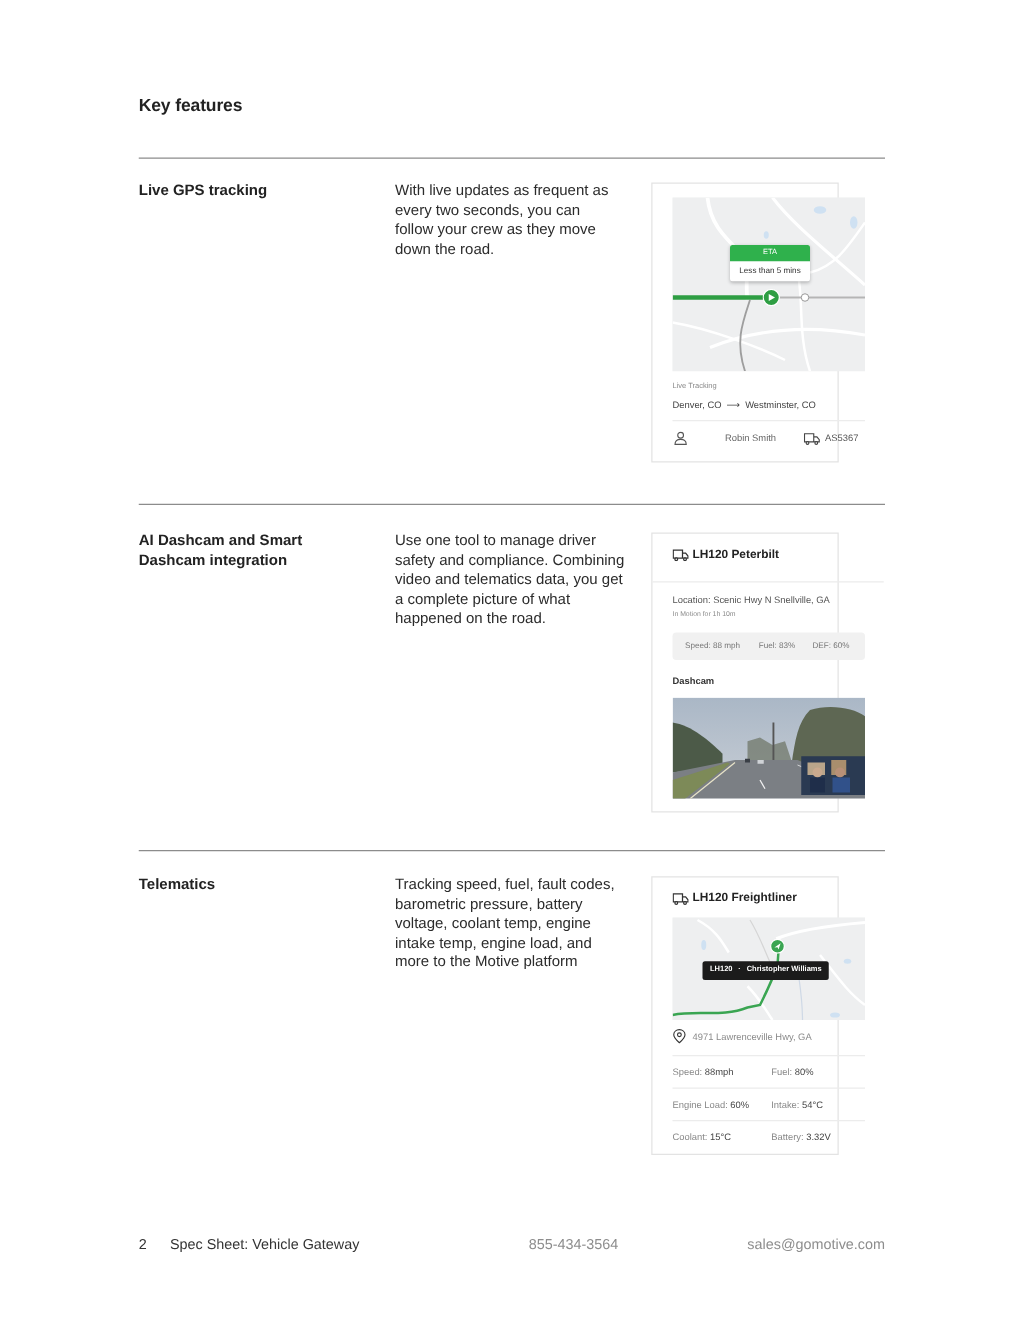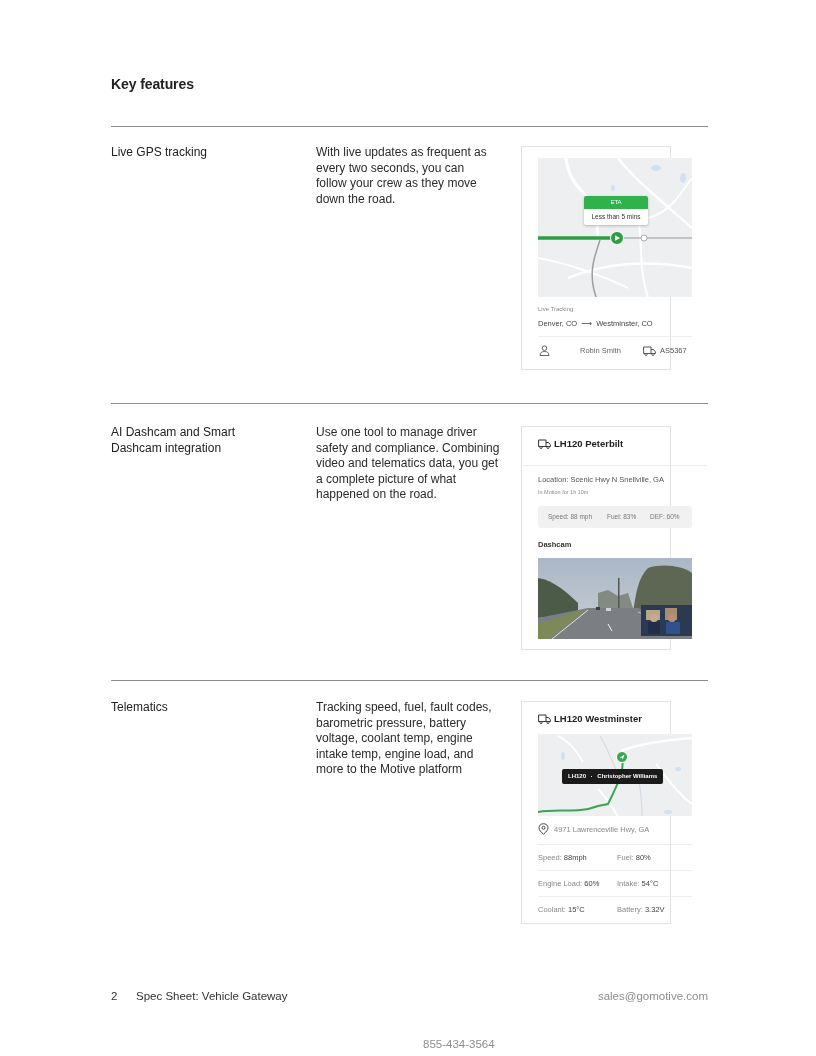--- a/index.html
+++ b/index.html
@@ -3,21 +3,21 @@
 <meta charset="utf-8">
 <style>
   * { box-sizing: border-box; margin: 0; padding: 0; }
   html, body { width: 816px; height: 1056px; background: #ffffff; }
   body { font-family: "Liberation Sans", sans-serif; color: #1f1f1f; position: relative; overflow: hidden; }
 
   .page-title { position: absolute; left: 111px; top: 76px; font-size: 14px; font-weight: 700; color: #222; letter-spacing: -0.1px; }
 
   .divider { position: absolute; left: 111px; width: 597px; height: 1px; background: #8c8c8c; }
 
-  .feature-title { position: absolute; left: 111px; font-size: 12px; font-weight: 400; color: #222; line-height: 15.5px; width: 180px; }
+  .feature-title { position: absolute; left: 111px; font-size: 12px; font-weight: 700; color: #222; line-height: 15.5px; width: 180px; }
   .feature-desc { position: absolute; left: 316px; font-size: 12px; color: #2b2b2b; line-height: 15.5px; width: 185px; }
 
   .card { position: absolute; left: 521px; width: 150px; background: #fff; border: 1px solid #e3e3e3; }
 
   
   .map { position: absolute; background: #eeeff0; overflow: hidden; }
   .eta-pop { position: absolute; background: #fff; box-shadow: 0 1px 3px rgba(0,0,0,0.25); border-radius: 2px; overflow: hidden; text-align: center; }
   .eta-head { background: #2fb14c; color: #fff; font-size: 6px; height: 13px; line-height: 13px; }
   .eta-body { font-size: 6.5px; color: #333; height: 15px; line-height: 15px; }
   .small-label { position: absolute; font-size: 6px; color: #8a8a8a; }
@@ -158,21 +158,21 @@
 <div class="divider" style="top:680px;"></div>
 <div class="feature-title" style="top:700px;">Telematics</div>
 <div class="feature-desc" style="top:700px; width:185px;">Tracking speed, fuel, fault codes, barometric pressure, battery voltage, coolant temp, engine intake temp, engine load, and more to the Motive platform</div>
 
 <div class="card" style="top:701px; height:223px;">
   <svg class="icon" style="left:16px; top:12px;" width="13" height="10" viewBox="0 0 13 10">
     <path d="M0.6 1 H8 V7.5 H0.6 Z M8 3.5 H10.5 L12.4 5.8 V7.5 H8" fill="none" stroke="#333" stroke-width="1"></path>
     <circle cx="3" cy="8.4" r="1.1" fill="#fff" stroke="#333" stroke-width="1"></circle>
     <circle cx="10" cy="8.4" r="1.1" fill="#fff" stroke="#333" stroke-width="1"></circle>
   </svg>
-  <div class="card-head" style="left:32px; top:11px;">LH120 Westminster</div>
+  <div class="card-head" style="left:32px; top:11px;">LH120 Freightliner</div>
 
   <div class="map" style="left:16px; top:32px; width:154px; height:82px;">
     <svg width="154" height="82" style="position:absolute;left:0;top:0;">
       <rect width="154" height="82" fill="#eeeff0"></rect>
       <path d="M20 2 C35 10 40 20 45 28" stroke="#fff" stroke-width="2" fill="none"></path>
       <path d="M62 2 C70 15 75 30 80 40" stroke="#d5d5d5" stroke-width="1" fill="none"></path>
       <path d="M83 17 C100 10 130 6 154 4" stroke="#fff" stroke-width="2.5" fill="none"></path>
       <path d="M118 30 C130 45 140 60 154 70" stroke="#fff" stroke-width="2" fill="none"></path>
       <path d="M100 40 C102 55 104 65 104 82" stroke="#cfd9e6" stroke-width="1" fill="none"></path>
       <path d="M60 55 C70 65 75 75 80 82" stroke="#fff" stroke-width="2" fill="none"></path>
@@ -206,14 +206,14 @@
   <div class="kv" style="left:16px; top:177px;"><span>Engine Load: </span><b>60%</b></div>
   <div class="kv" style="left:95px; top:177px;"><span>Intake: </span><b>54°C</b></div>
 
   <div class="hr" style="left:16px; top:194px; width:154px;"></div>
   <div class="kv" style="left:16px; top:203px;"><span>Coolant: </span><b>15°C</b></div>
   <div class="kv" style="left:95px; top:203px;"><span>Battery: </span><b>3.32V</b></div>
 </div>
 
 <div class="footer" style="left:111px; color:#333;">2</div>
 <div class="footer" style="left:136px; color:#333;">Spec Sheet: Vehicle Gateway</div>
-<div class="footer" style="left:423px; color:#8d8d8d;margin-top:48px;">855-434-3564</div>
+<div class="footer" style="left:423px; color:#8d8d8d;">855-434-3564</div>
 <div class="footer" style="right:108px; color:#8d8d8d;">sales@gomotive.com</div>
 
 </body></html>

